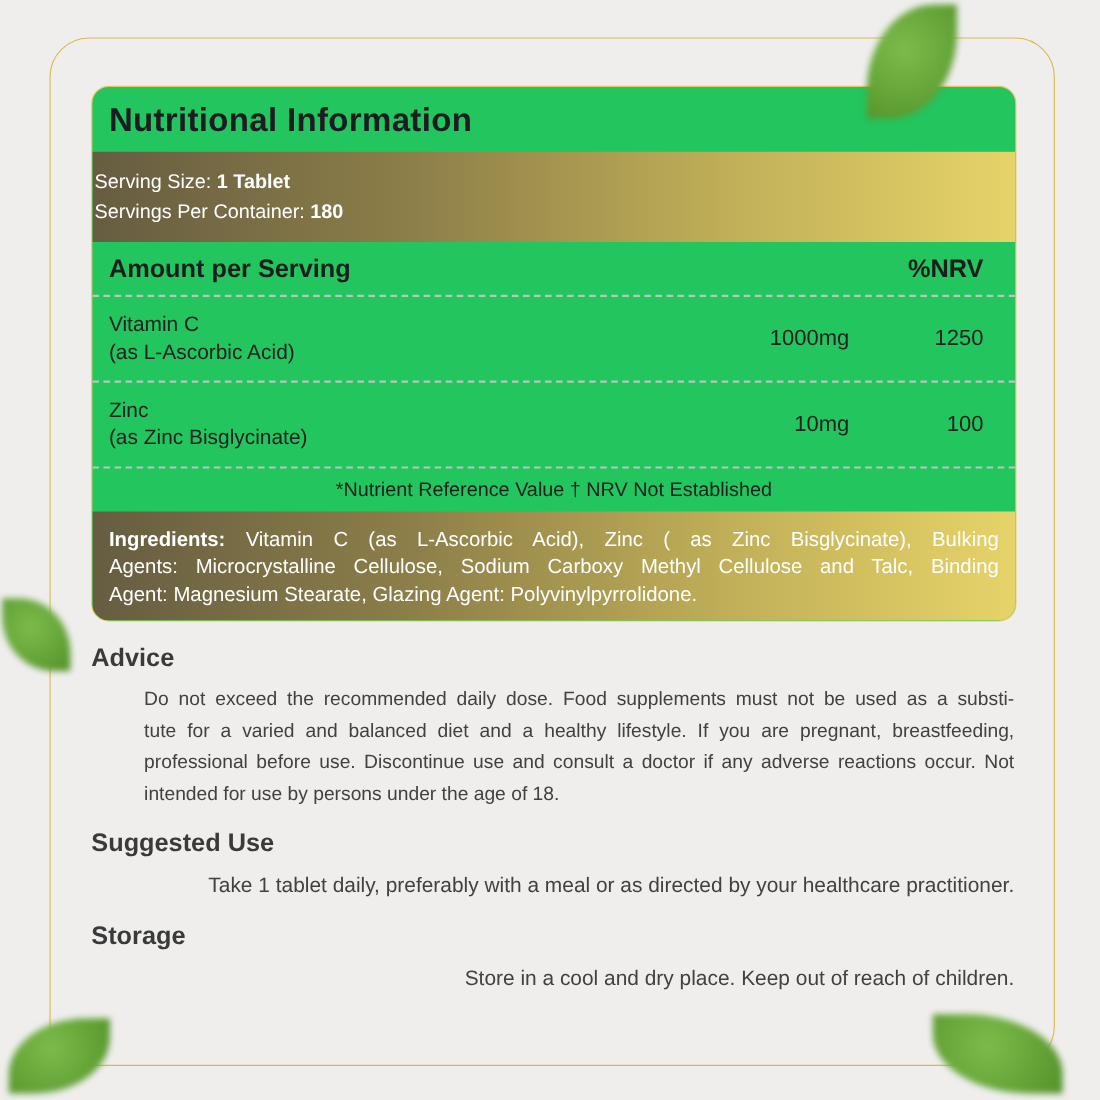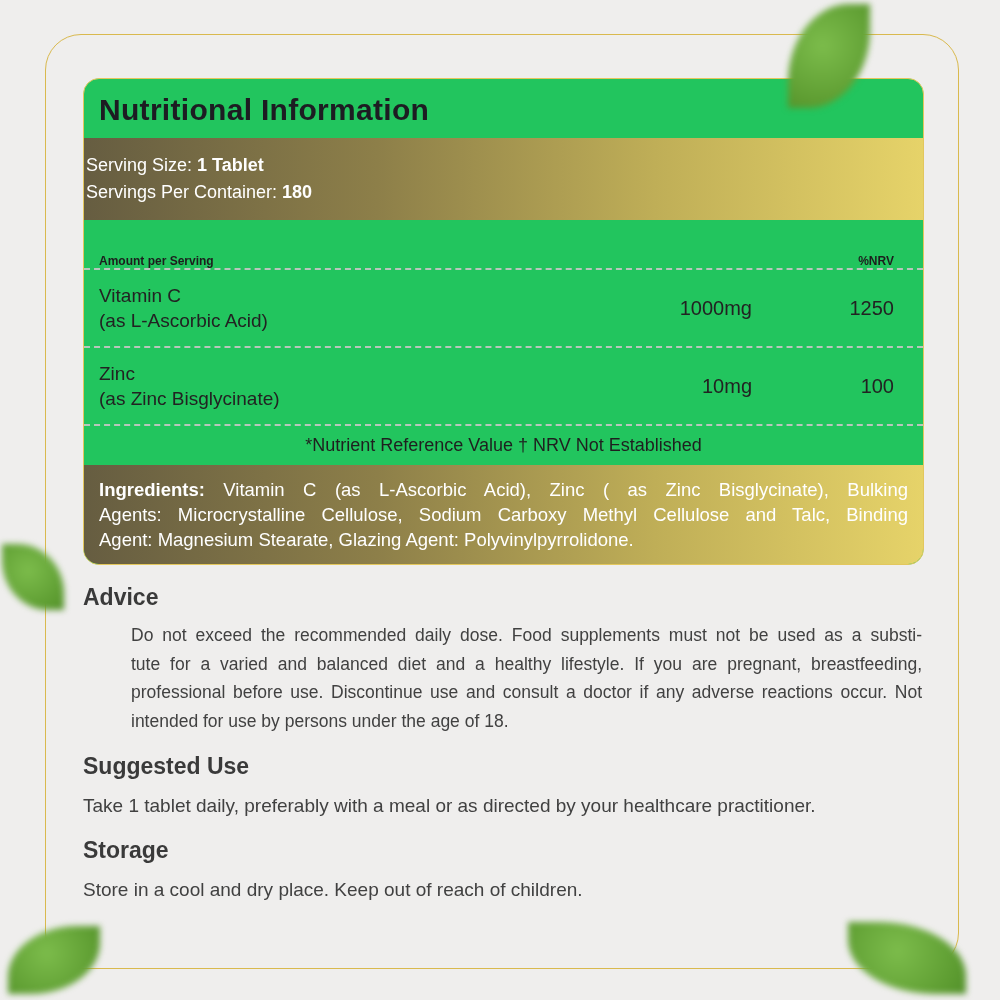--- a/index.html
+++ b/index.html
@@ -22,51 +22,50 @@
   }
   .card-title{
     padding:14px 15px 11px 15px;
     font-size:30px;font-weight:700;color:#1d1c22;letter-spacing:.3px;
   }
   .gold{background:linear-gradient(90deg,#665d41 0%,#8d7f49 35%,#bfae57 68%,#e6d369 100%);}
   .serving-bar{padding:14px 2px;color:#ffffff;font-size:18px;line-height:27px;}
   .serving-bar b{font-weight:700;}
   .tbl{padding:0;}
   .tbl-header{
-    display:flex;align-items:flex-end;height:48px;
+    display:flex;align-items:center;height:48px;
     padding:0 29px 0 15px;
     border-bottom:2px dashed #b9c6bc;
-    font-size:12px;font-weight:700;color:#1d1d1d;
+    font-size:23px;font-weight:700;color:#1d1d1d;
   }
   .tbl-header .spacer{flex:1;}
   .row{
     display:flex;align-items:center;
     padding:13px 29px 13px 15px;
     border-bottom:2px dashed #b9c6bc;
-    gap:20px;
   }
   .row .name{flex:1;font-size:19px;line-height:25px;color:#222;}
   .row .amount{width:130px;text-align:right;font-size:20px;color:#222;}
   .row .nrv{width:122px;text-align:right;font-size:20px;color:#222;}
   .footnote{
     height:39px;display:flex;align-items:center;justify-content:center;
     font-size:18px;color:#1f1f1f;
   }
   .ingredients{
     padding:12px 15px 12px 15px;color:#ffffff;
     font-size:18.5px;line-height:25px;
   }
   .ingredients b{font-weight:700;}
   .jline{text-align:justify;text-align-last:justify;white-space:normal;}
   
   .sections{position:absolute;left:83px;top:582px;width:839px;z-index:2;}
   .sec-heading{font-size:23px;font-weight:700;color:#3a3a3a;line-height:31px;}
   .advice-par{margin-top:8px;font-size:17.5px;line-height:28.5px;color:#414141;margin-left:48px;}
   .advice-par .last{text-align:left;}
-  .sec-text{margin-top:11px;font-size:19px;color:#414141;line-height:26px;}
+  .sec-text{margin-top:11px;font-size:19px;color:#414141;line-height:26px;text-align:right;}
   .mt{margin-top:16px;}
   
   .leaf{
     position:absolute;z-index:5;filter:blur(3px);
     background:radial-gradient(circle at 42% 40%,#7cbc4b,#5d9c31 75%,#52902a 100%);
   }
   .leaf-tlbr{border-radius:0 75% 0 75%;}
   .leaf-trbl{border-radius:75% 0 75% 0;}
   .leaf-top-right{left:788px;top:4px;width:82px;height:104px;}
   .leaf-left-middle{left:2px;top:544px;width:62px;height:66px;}

